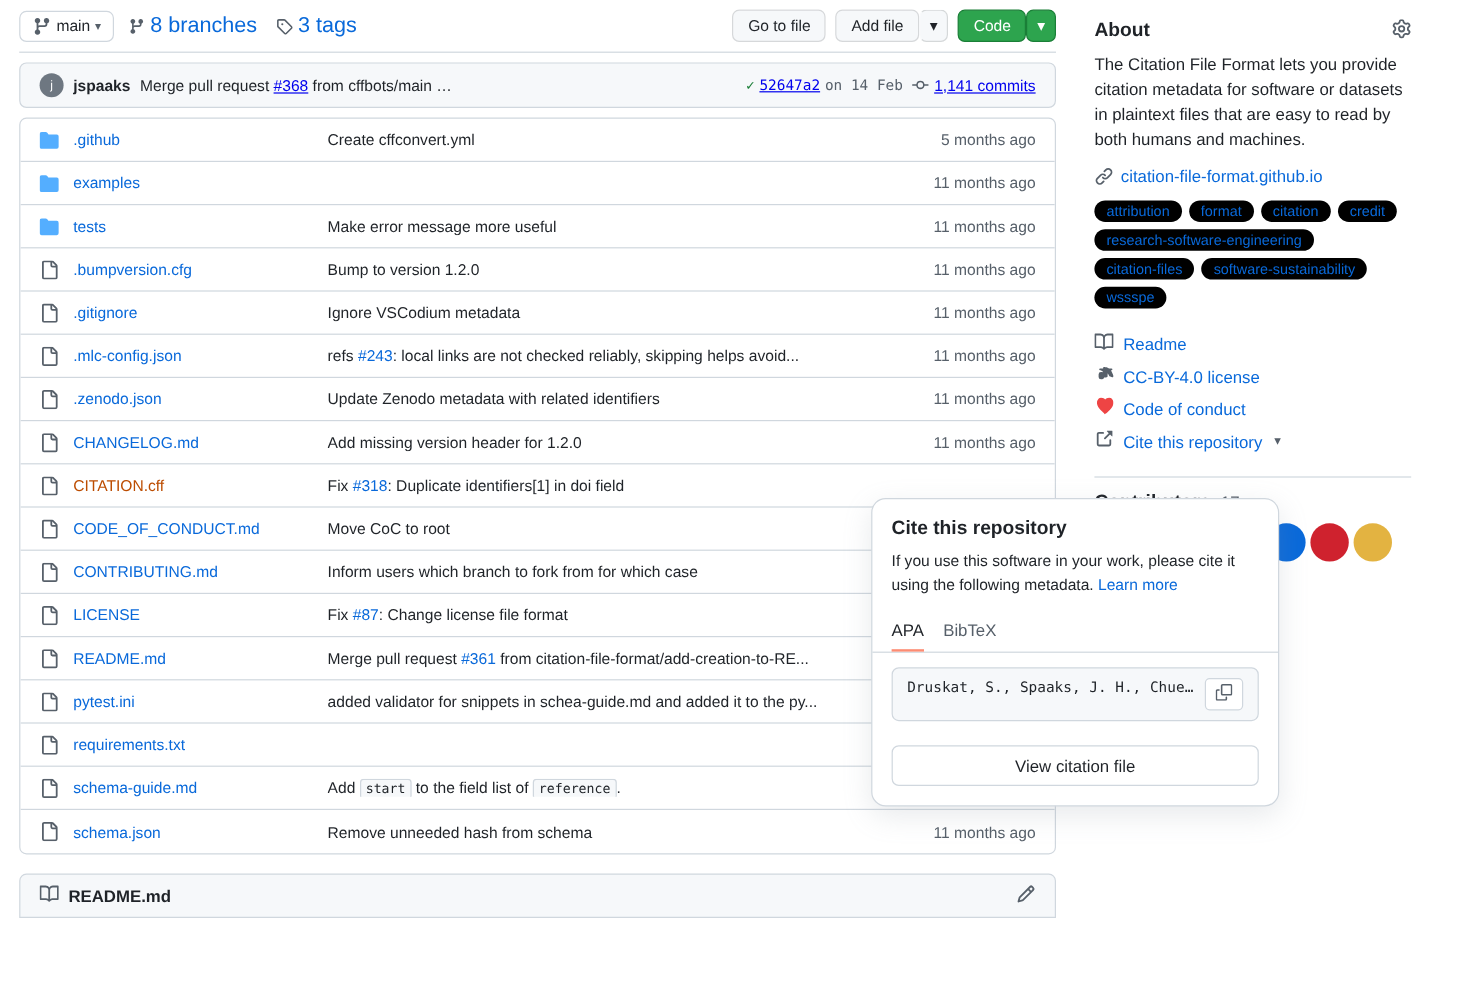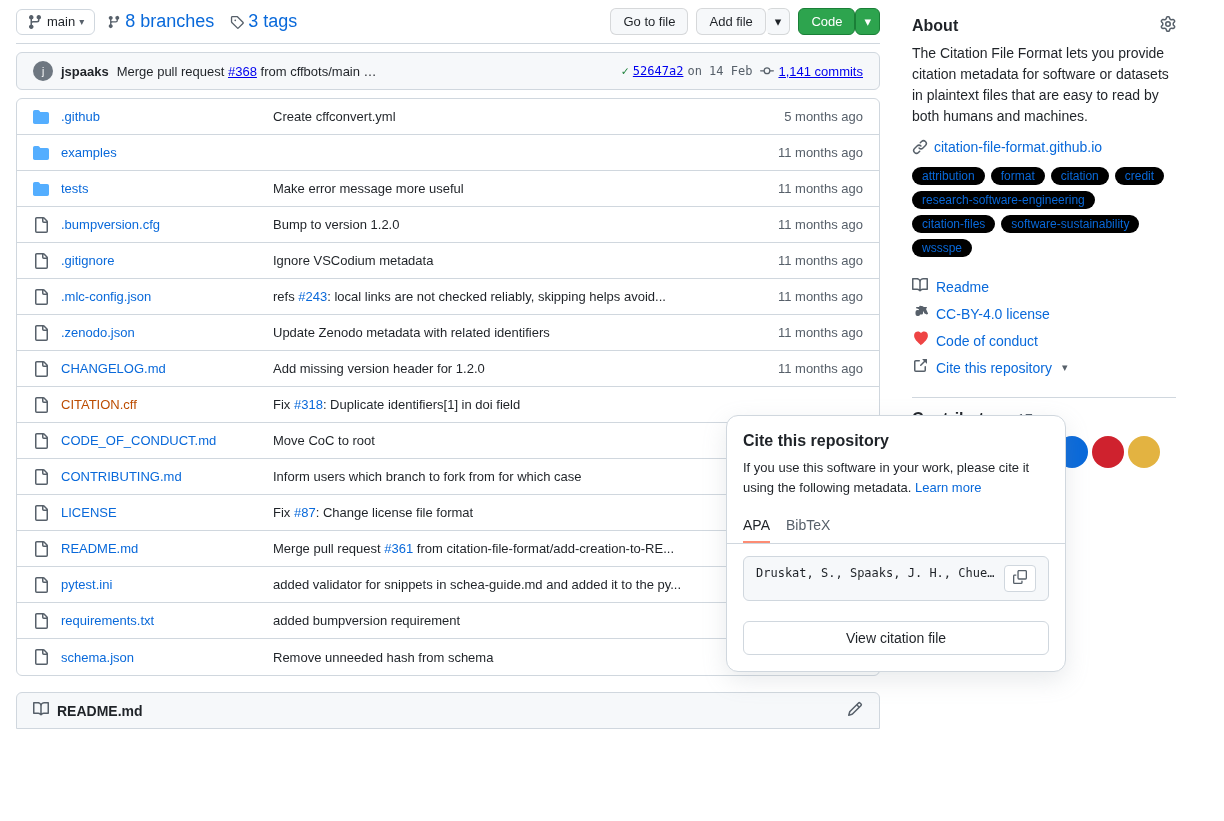--- a/index.html
+++ b/index.html
@@ -306,22 +306,33 @@
         <div class="commit-msg">added validator for snippets in schea-guide.md and added it to the py...</div>
         <div class="file-date">11 months ago</div>
       </div>
       <div class="file-row">
         <div class="file-icon">
             <svg width="16" height="16" viewBox="0 0 16 16" fill="#57606a">
               <path d="M2 1.75C2 .784 2.784 0 3.75 0h6.586c.464 0 .909.184 1.237.513l2.914 2.914c.329.328.513.773.513 1.237v9.586A1.75 1.75 0 0 1 13.25 16h-9.5A1.75 1.75 0 0 1 2 14.25Zm1.75-.25a.25.25 0 0 0-.25.25v12.5c0 .138.112.25.25.25h9.5a.25.25 0 0 0 .25-.25V6h-2.75A1.75 1.75 0 0 1 9 4.25V1.5Zm6.75.062V4.25c0 .138.112.25.25.25h2.688l-.011-.013-2.914-2.914-.013-.011Z"></path>
             </svg>
           </div>
         <div class="file-name"><a href="#">requirements.txt</a></div>
-        <div class="commit-msg">added bumpversion requirement</div>
-        <div class="file-date">11 months ago</div>
+        <div class="file-date">11 months ago</div>
+      </div>
+      <div class="file-row">
+        <div class="file-icon">
+            <svg width="16" height="16" viewBox="0 0 16 16" fill="#57606a">
+              <path d="M2 1.75C2 .784 2.784 0 3.75 0h6.586c.464 0 .909.184 1.237.513l2.914 2.914c.329.328.513.773.513 1.237v9.586A1.75 1.75 0 0 1 13.25 16h-9.5A1.75 1.75 0 0 1 2 14.25Zm1.75-.25a.25.25 0 0 0-.25.25v12.5c0 .138.112.25.25.25h9.5a.25.25 0 0 0 .25-.25V6h-2.75A1.75 1.75 0 0 1 9 4.25V1.5Zm6.75.062V4.25c0 .138.112.25.25.25h2.688l-.011-.013-2.914-2.914-.013-.011Z"></path>
+            </svg>
+          </div>
+        <div class="file-name"><a href="#">schema-guide.md</a></div>
+        <div class="commit-msg">
+          Add <code>start</code> to the field list of <code>reference</code>.
+        </div>
+        <div class="file-date">5 months ago</div>
       </div>
       <div class="file-row">
         <div class="file-icon">
             <svg width="16" height="16" viewBox="0 0 16 16" fill="#57606a">
               <path d="M2 1.75C2 .784 2.784 0 3.75 0h6.586c.464 0 .909.184 1.237.513l2.914 2.914c.329.328.513.773.513 1.237v9.586A1.75 1.75 0 0 1 13.25 16h-9.5A1.75 1.75 0 0 1 2 14.25Zm1.75-.25a.25.25 0 0 0-.25.25v12.5c0 .138.112.25.25.25h9.5a.25.25 0 0 0 .25-.25V6h-2.75A1.75 1.75 0 0 1 9 4.25V1.5Zm6.75.062V4.25c0 .138.112.25.25.25h2.688l-.011-.013-2.914-2.914-.013-.011Z"></path>
             </svg>
           </div>
         <div class="file-name"><a href="#">schema.json</a></div>
         <div class="commit-msg">Remove unneeded hash from schema</div>
         <div class="file-date">11 months ago</div>

